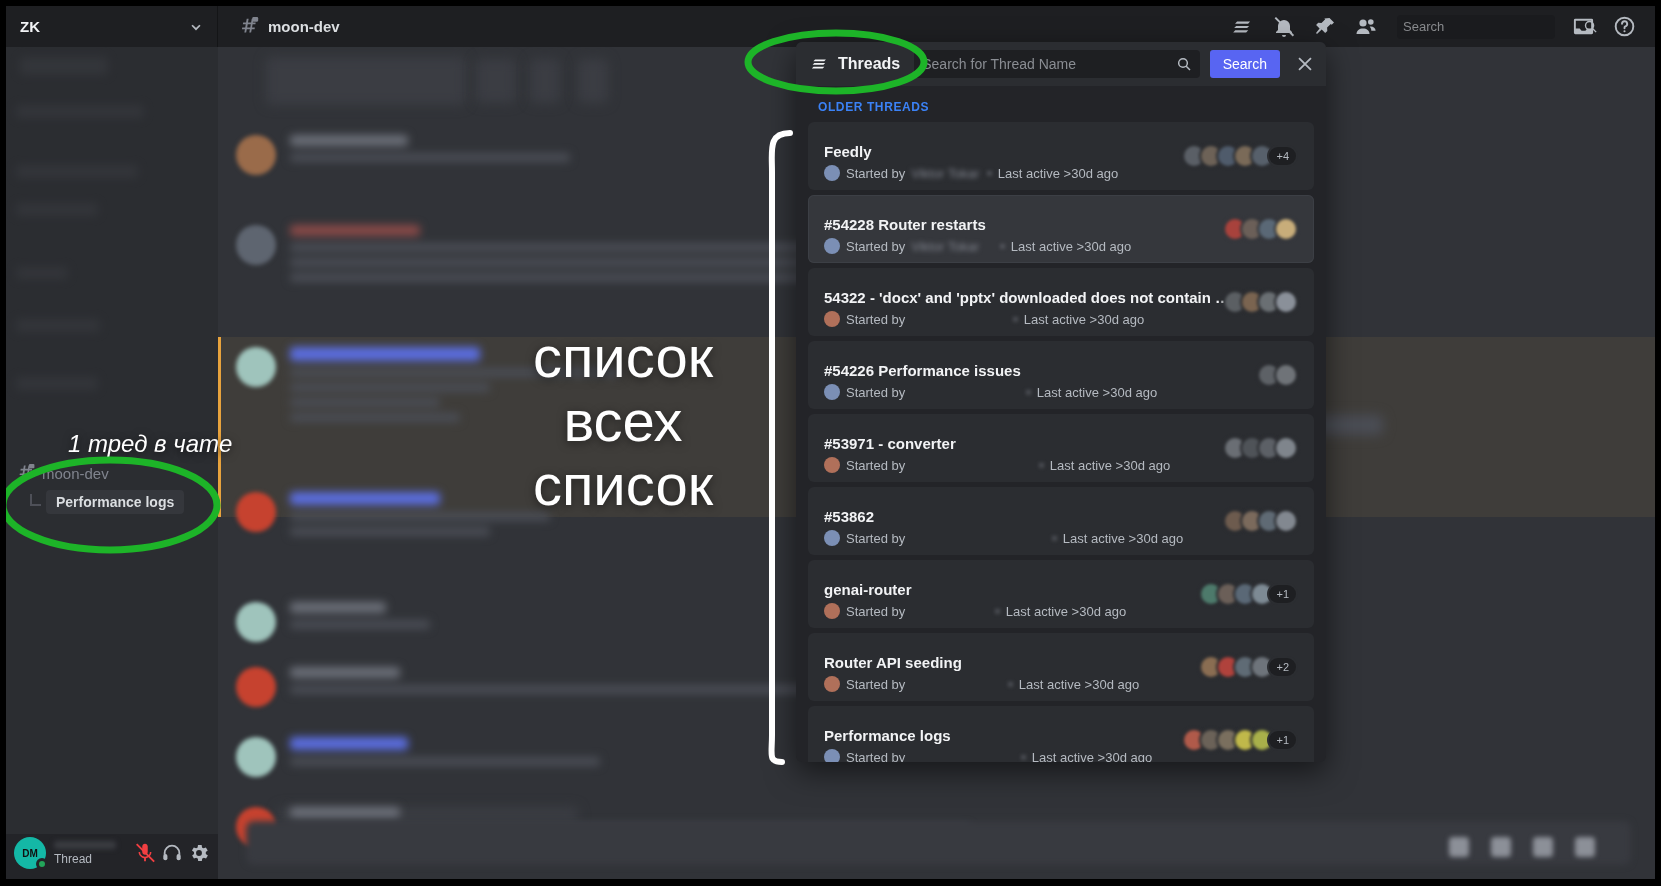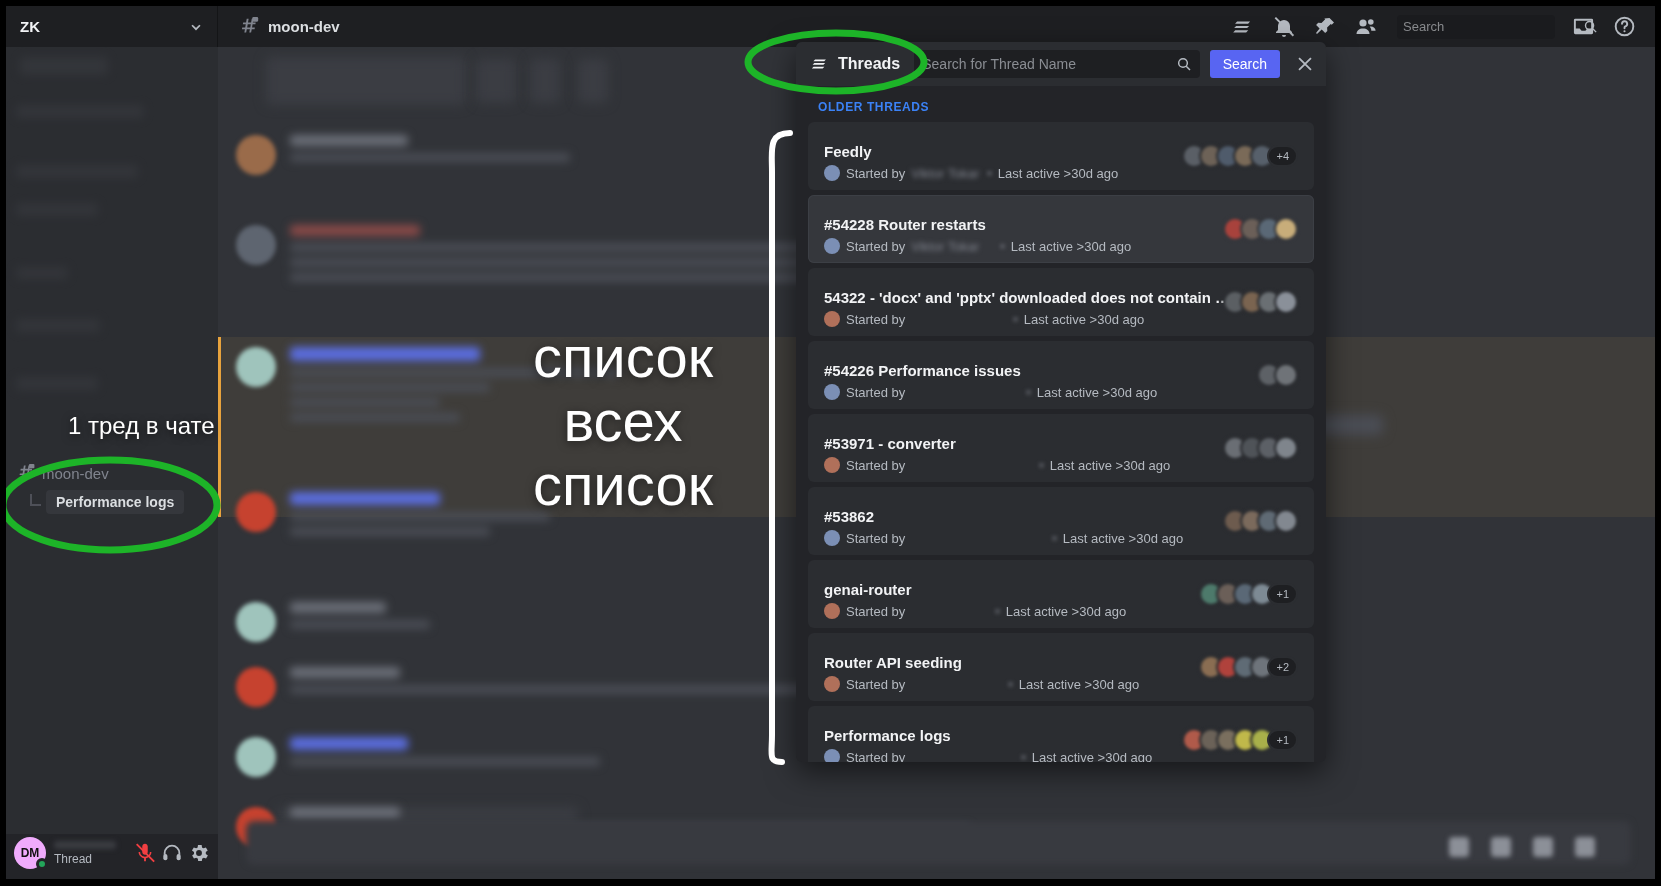--- a/index.html
+++ b/index.html
@@ -79,21 +79,21 @@
     color:#dbdee1; font-size:14px; font-weight:bold;
   }
 
   
   .userbar {
     position:absolute; left:6px; bottom:7px; width:212px; height:52px;
     background:#232428; display:flex; align-items:center; padding:0 8px;
   }
   .avatar-dm {
     width:32px; height:32px; border-radius:50%;
-    background:#f0abfc; color:#111; font-size:12px; font-weight:bold;
+    background:#14b8a6; color:#111; font-size:10px; font-weight:bold;
     display:flex; align-items:center; justify-content:center;
     position:relative; flex:0 0 auto;
   }
   .avatar-dm .dot {
     position:absolute; right:-2px; bottom:-1px; width:12px; height:12px;
     border-radius:50%; background:#23a55a; border:3px solid #232428;
   }
   .user-meta { margin-left:8px; flex:1; }
   .user-name { height:8px; width:62px; background:#3a3c41; border-radius:3px; filter:blur(2.5px); }
   .user-status { color:#b5bac1; font-size:12px; margin-top:3px; }
@@ -626,19 +626,19 @@
 
     <path d="M790 133 C 768 133 772 150 772 172 L 772 735 C 772 755 768 762 782 762" fill="none" stroke="#ffffff" stroke-width="6" stroke-linecap="round"></path>
   </svg>
 
   <div class="anno" style="left:478px; top:325px; width:290px;">
     <div class="anno-text">список</div>
     <div class="anno-text">всех</div>
     <div class="anno-text">список</div>
   </div>
 
-  <div class="anno anno-small" style="left:68px; top:412px;">1 тред в чате</div>
+  <div class="anno anno-small" style="left:68px; top:430px;font-style:italic;">1 тред в чате</div>
 
   <div class="frame-top"></div>
   <div class="frame-bottom"></div>
   <div class="frame-left"></div>
   <div class="frame-right"></div>
 </div>
 
 </body></html>

